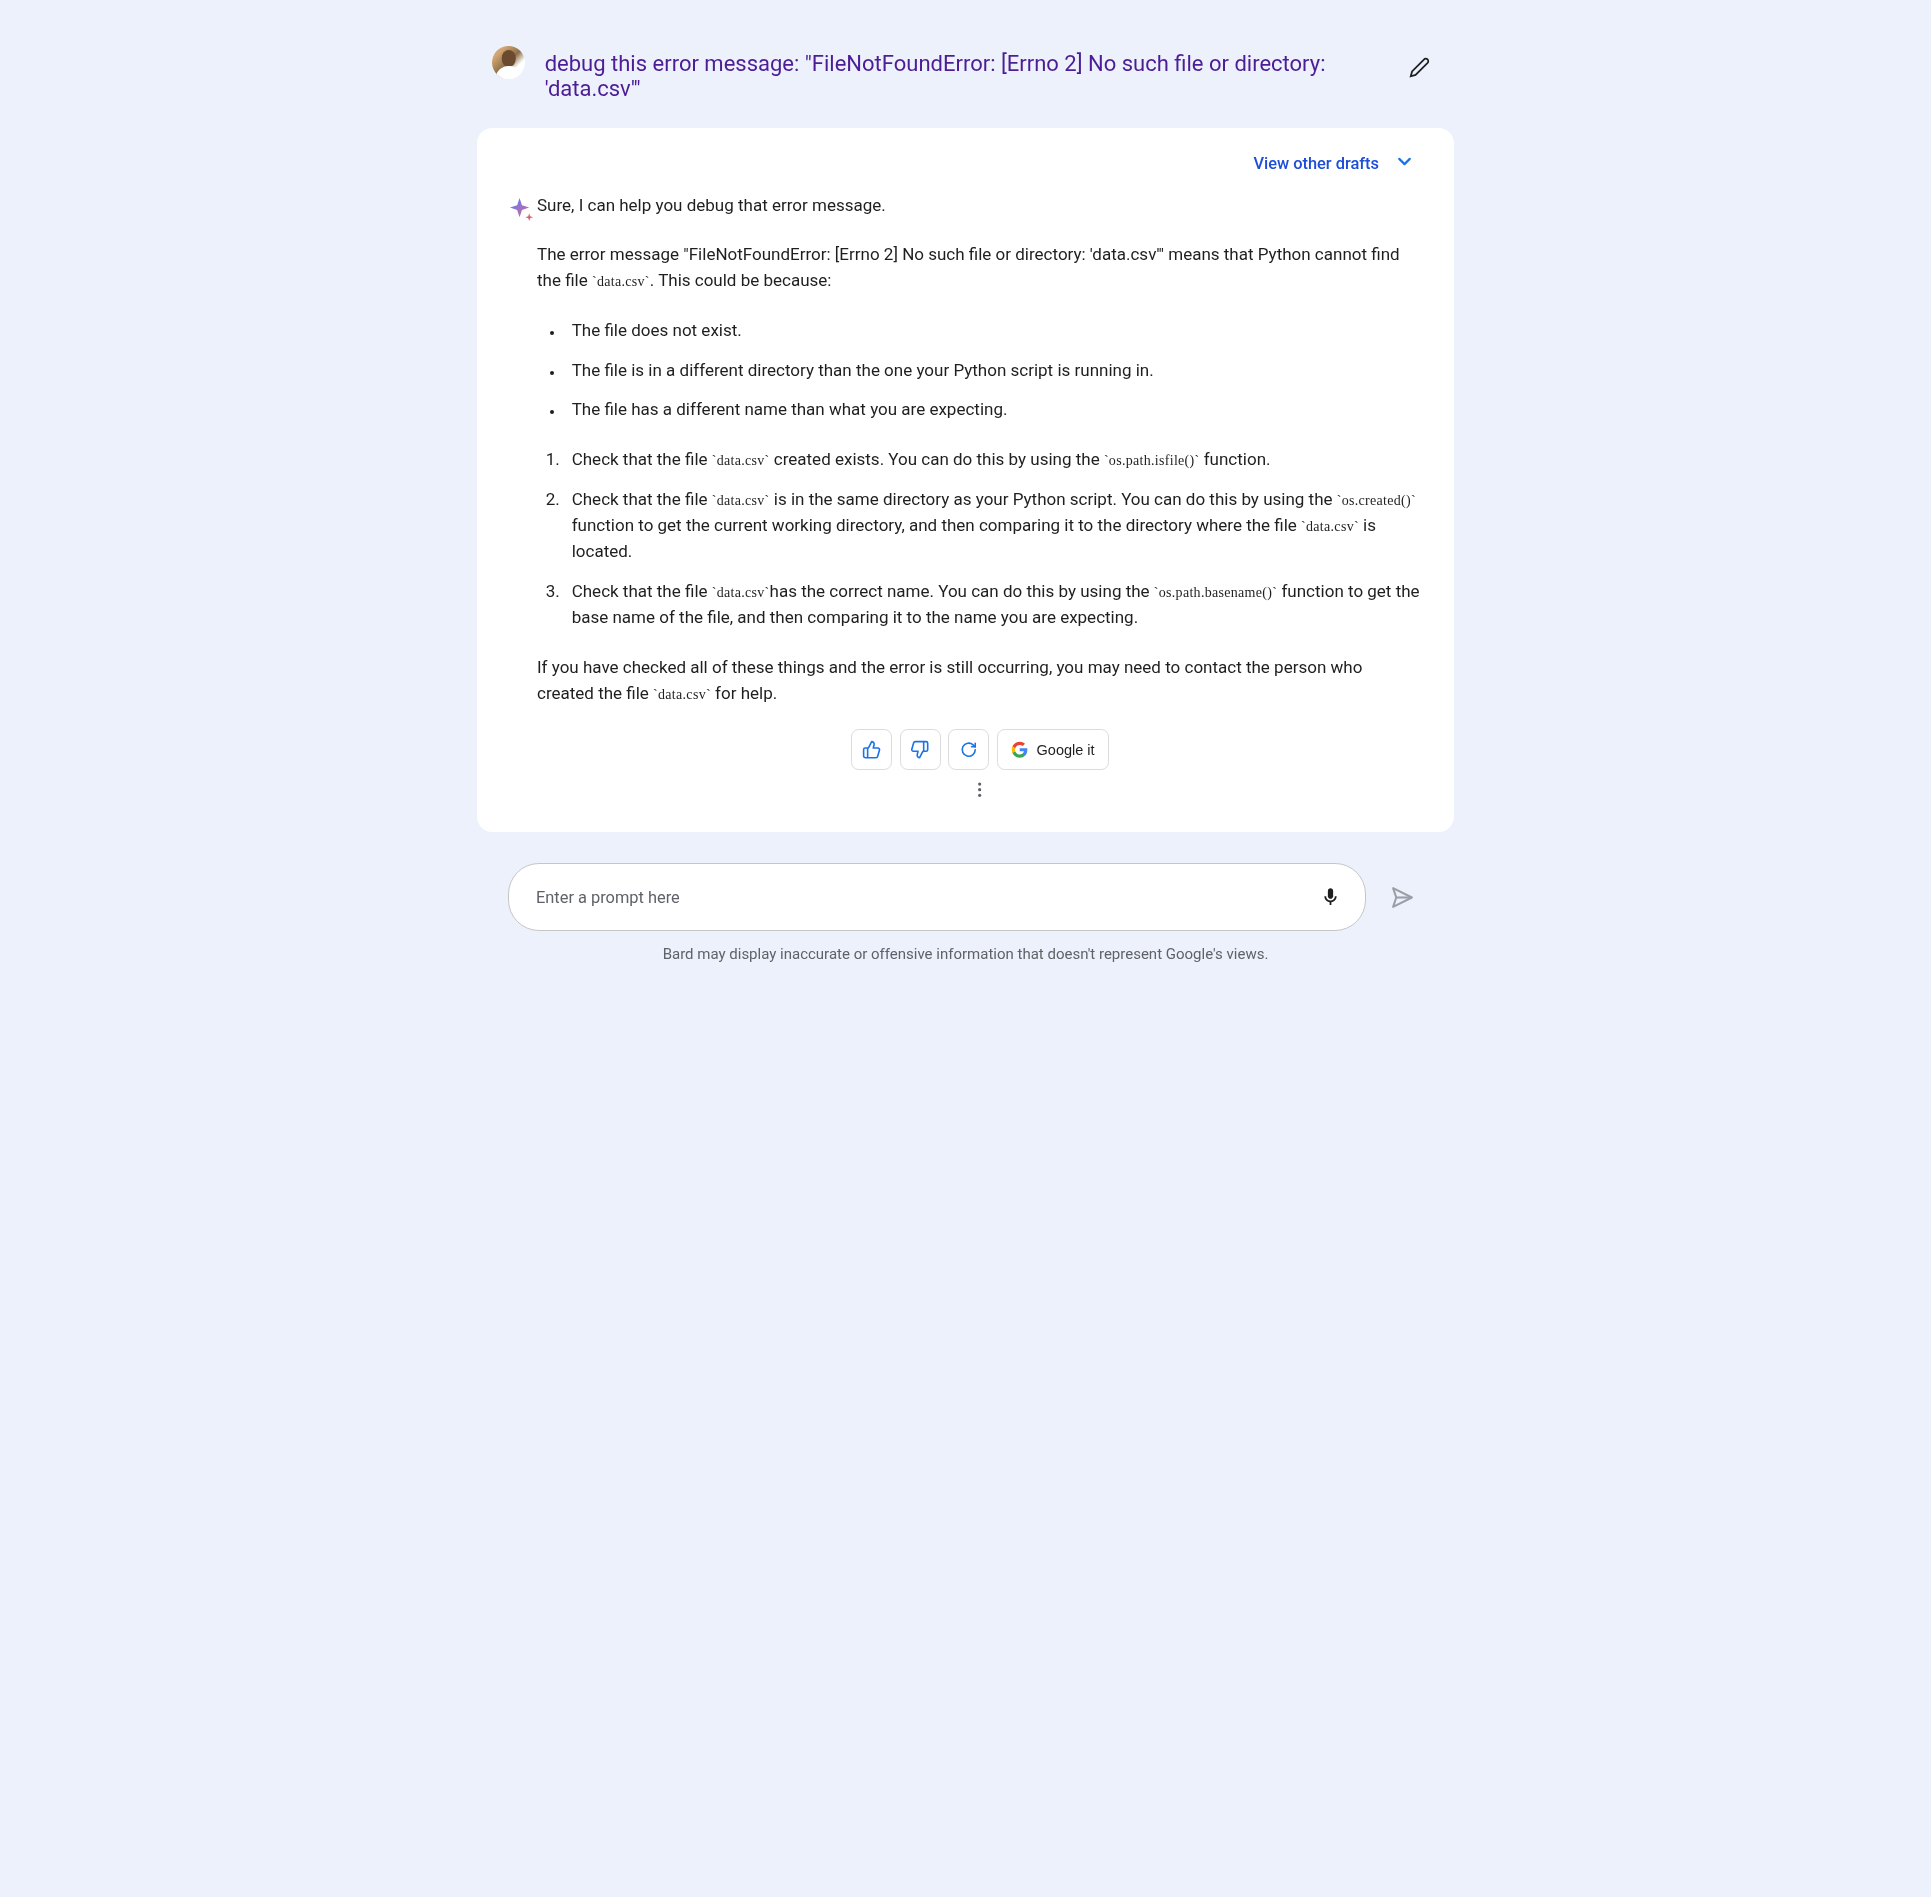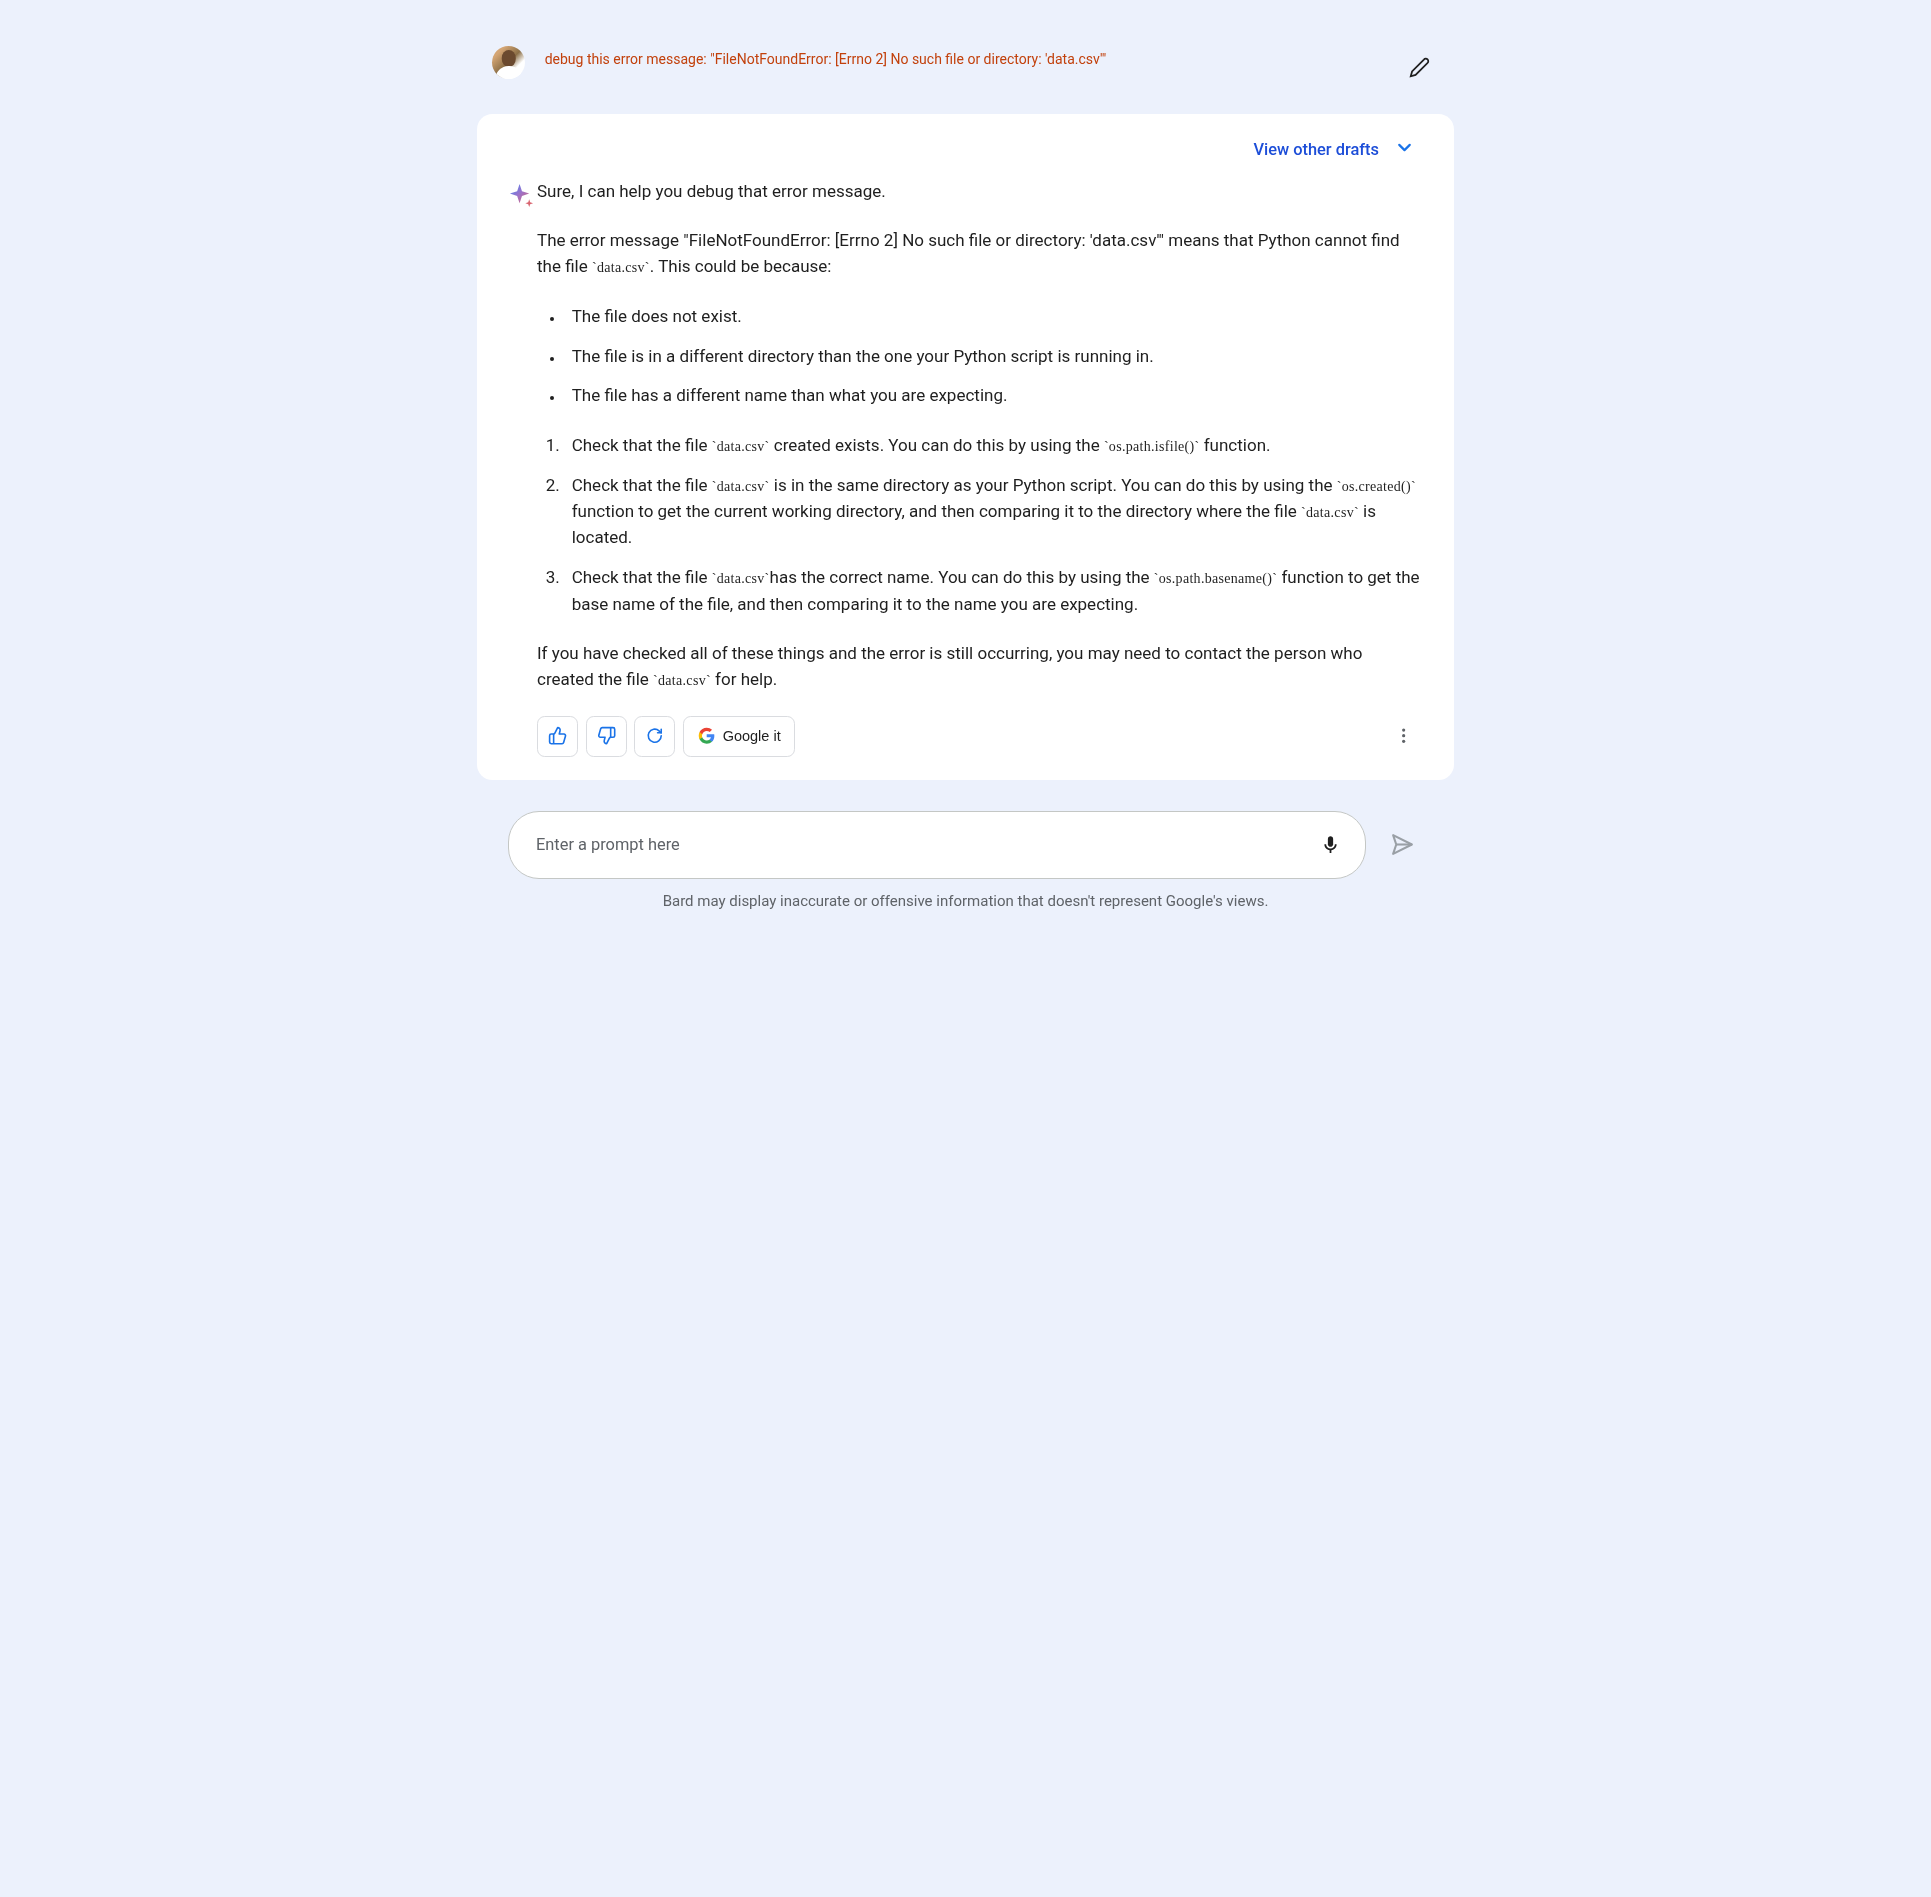--- a/index.html
+++ b/index.html
@@ -59,22 +59,22 @@
       left: 50%;
       transform: translateX(-50%);
       width: 14.5px;
       height: 16.4px;
       background: #6b4a2f;
       border-radius: 50%;
     }
     
     .user-text {
       flex: 1;
-      font-size: 14px;
-      color: #c2410c;
+      font-size: 22px;
+      color: #4c1d95;
       padding-top: 4.8px;
     }
     
     .edit-btn {
       width: 39px;
       height: 39px;
       display: flex;
       align-items: center;
       justify-content: center;
       cursor: pointer;
@@ -150,20 +150,21 @@
       font-family: Liberation Serif, serif;
       font-size: 14px;
       letter-spacing: 0.3px;
     }
     
     .actions-row {
       display: flex;
       justify-content: space-between;
       align-items: center;
       margin-top: 7.7px;
+      flex-direction: column;
     }
     
     .action-buttons {
       display: flex;
       gap: 7.7px;
     }
     
     .action-btn {
       height: 41px;
       min-width: 41px;

